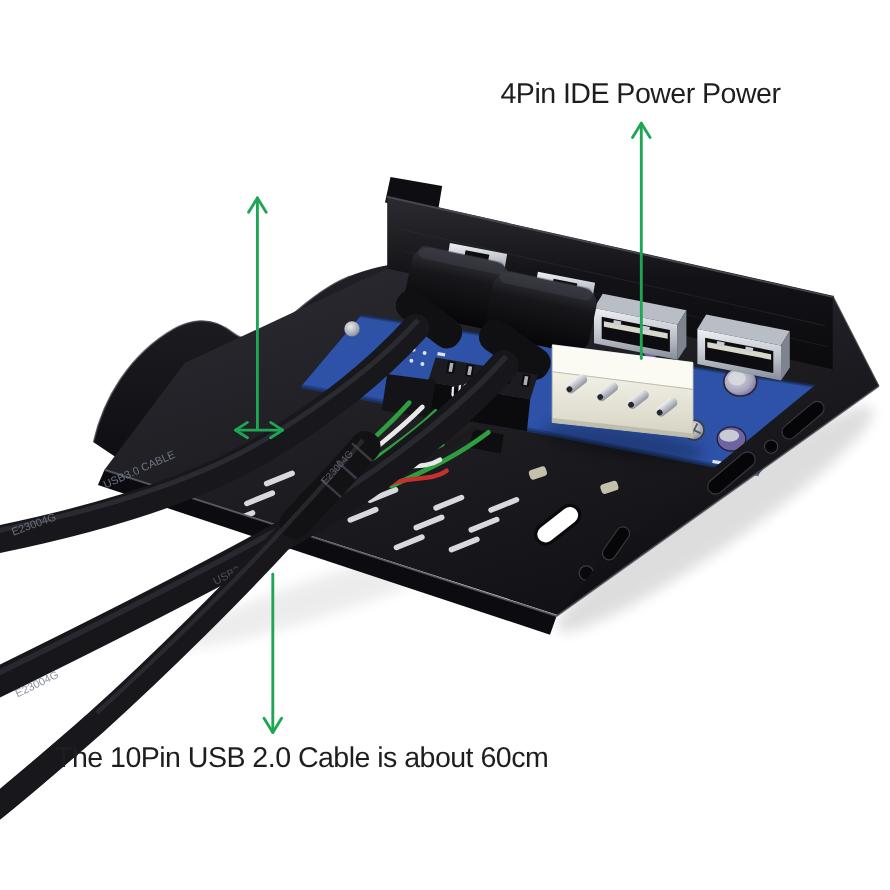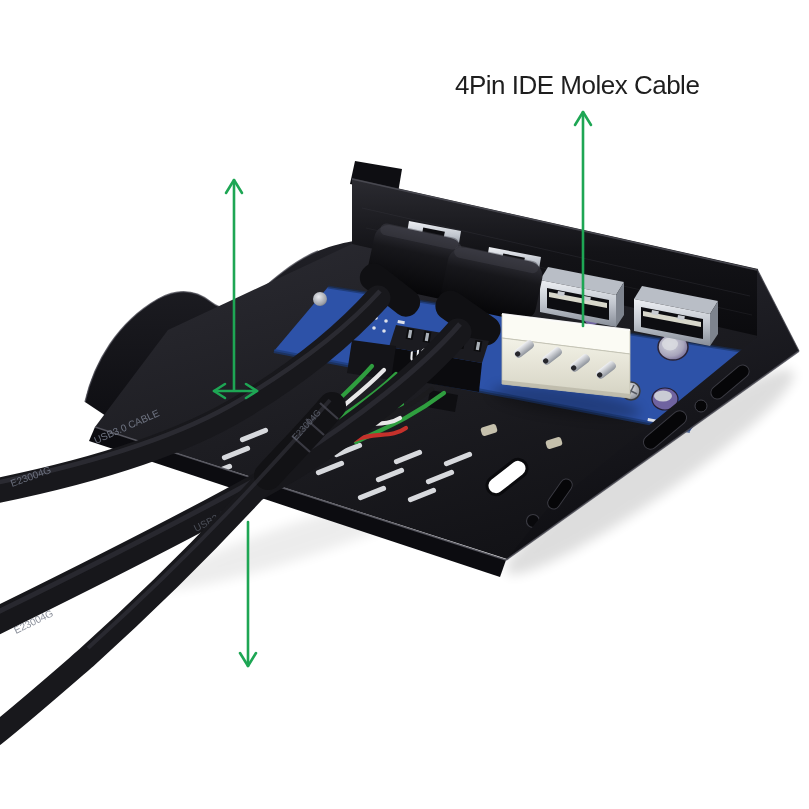--- a/index.html
+++ b/index.html
@@ -314,14 +314,15 @@
       <path d="M 583,112 L 583,326"></path>
       <path d="M 575,125 L 583,112 L 591,125"></path>
     </g>
     <g>
       <path d="M 248,522 L 248,666"></path>
       <path d="M 240,653 L 248,666 L 256,653"></path>
     </g>
   </g>
 </svg>
 
-<div class="ann" style="left:455px; top:71px;">4Pin IDE Molex Cable</div>
+<div class="ann" style="left:455px; top:71px;">4Pin IDE Power Power</div>
+<div class="ann" style="left:50px; top:674px;">The 10Pin USB 2.0 Cable is about 60cm</div>
 </div>
 
 </body></html>

